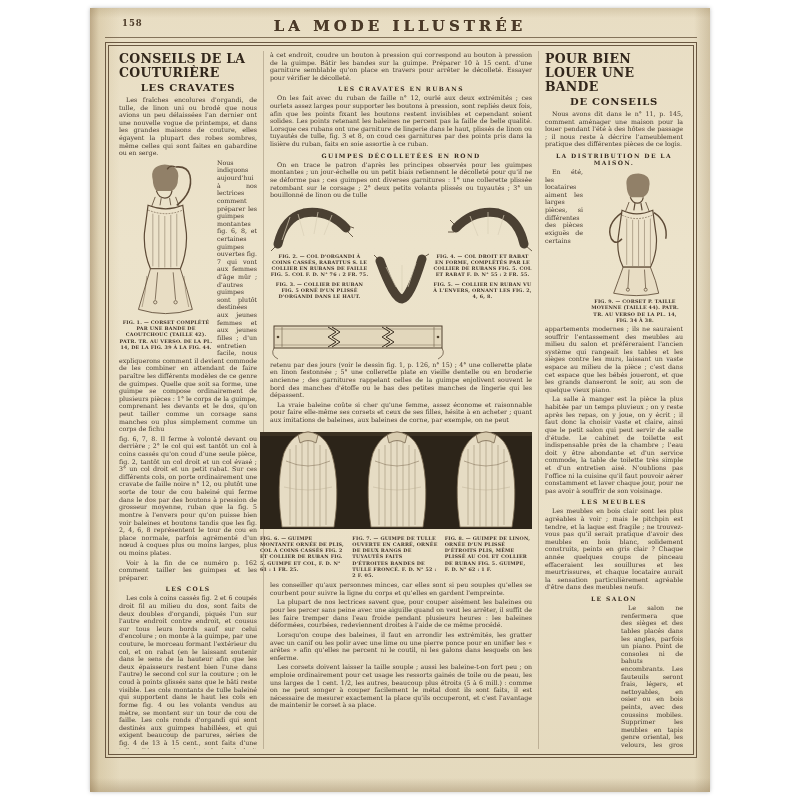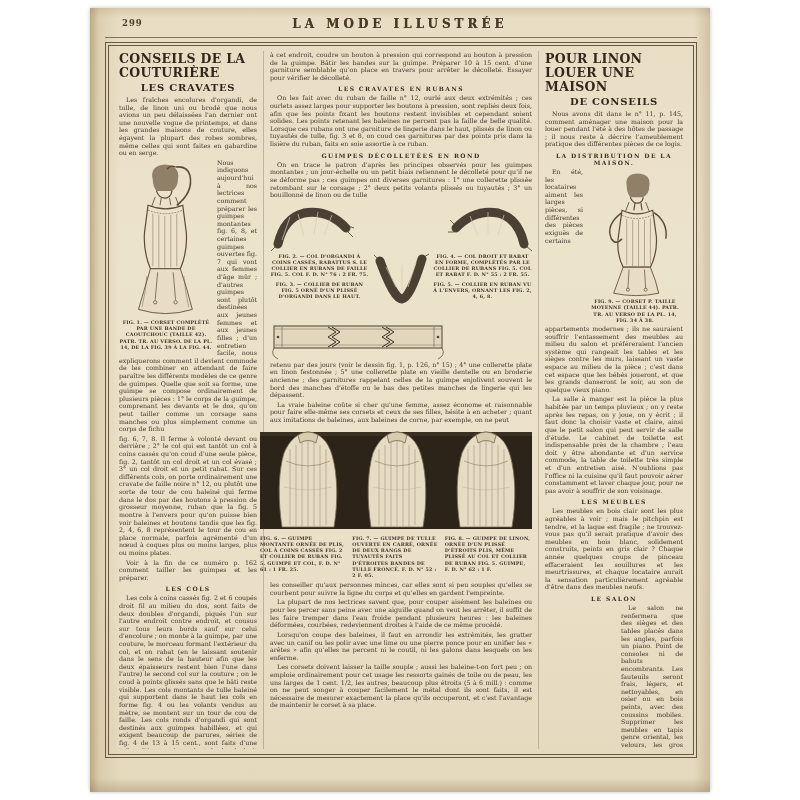--- a/index.html
+++ b/index.html
@@ -7,21 +7,21 @@
   .scan{position:absolute;left:90px;top:8px;width:620px;height:784px;
     background:
       linear-gradient(90deg, rgba(146,118,76,.50) 0px, rgba(190,168,122,.28) 9px, rgba(0,0,0,0) 30px),
       linear-gradient(270deg, rgba(150,126,84,.30) 0px, rgba(0,0,0,0) 16px),
       linear-gradient(180deg, rgba(150,126,84,.22) 0px, rgba(0,0,0,0) 10px),
       linear-gradient(0deg, rgba(122,96,60,.30) 0px, rgba(0,0,0,0) 14px),
       linear-gradient(180deg,#e8ddc3 0%,#ece3cb 30%,#eae0c7 70%,#e4d9bd 100%);
     box-shadow:0 0 4px rgba(0,0,0,.25);
     color:#3f332a;}
   .pagenum{position:absolute;left:32px;top:10px;font-size:8.5px;font-weight:bold;color:#4c3b28;letter-spacing:1px;}
-  .masthead{position:absolute;left:0;top:9px;width:100%;text-align:center;font-size:12px;font-weight:bold;letter-spacing:4px;color:#4a3928;text-shadow:0 0 .5px #6a573c;}
+  .masthead{position:absolute;left:0;top:9px;width:100%;text-align:center;font-size:15px;font-weight:bold;letter-spacing:4px;color:#4a3928;text-shadow:0 0 .5px #6a573c;}
   .toprule{position:absolute;left:15px;right:13px;top:29px;height:1px;background:#6a5740;opacity:.8;}
   .frame{position:absolute;left:15px;right:13px;top:34px;bottom:34px;border:1.6px solid #6a5740;}
   .frame::before{content:"";position:absolute;inset:2px;border:.8px solid #6a5740;pointer-events:none;}
   .cols{position:absolute;inset:3px;display:flex;padding:5px 4px;box-sizing:border-box;}
   .col{flex:1 1 0;padding:0 6px;overflow:hidden;position:relative;}
   .col.mid{overflow:visible;}
   .col + .col{border-left:1px solid rgba(96,76,52,.30);}
   .h1{font-size:12.5px;font-weight:bold;letter-spacing:.3px;margin:1px 0 0;color:#32271c;line-height:1.12;}
   .h2{font-size:10px;font-weight:bold;text-align:center;letter-spacing:.8px;margin:2px 0 3px;color:#32271c;}
   .sh{font-size:6px;font-weight:bold;text-align:center;letter-spacing:1.4px;margin:4px 0 2px;color:#3a2e22;}
@@ -39,21 +39,21 @@
   .wide-caps{display:flex;gap:5px;width:272px;margin-left:-10px;position:relative;z-index:3;margin-bottom:3px;}
   .wide-caps .cap{flex:1;text-align:left;}
   .intrude{float:left;width:72px;height:150px;margin:0 4px 2px 0;}
   svg{display:block;}
   .clear{clear:both;}
 </style>
 </head>
 <body>
 
 <div class="scan">
-  <div class="pagenum">299</div>
+  <div class="pagenum">158</div>
   <div class="masthead">LA MODE ILLUSTRÉE</div>
   <div class="toprule"></div>
 
   <div class="frame">
     <div class="cols">
 
       <div class="col">
         <div class="h1">CONSEILS DE LA COUTURIÈRE</div>
         <div class="h2">LES CRAVATES</div>
         <p class="t">Les fraîches encolures d'organdi, de tulle, de linon uni ou brodé que nous avions un peu délaissées l'an dernier ont une nouvelle vogue de printemps, et dans les grandes maisons de couture, elles égayent la plupart des robes sombres, même celles qui sont faites en gabardine ou en serge.</p>
@@ -163,21 +163,21 @@
           <div class="cap">FIG. 8. — GUIMPE DE LINON, ORNÉE D'UN PLISSÉ D'ÉTROITS PLIS, MÊME PLISSÉ AU COL ET COLLIER DE RUBAN FIG. 5. GUIMPE, F. D. N° 62 : 1 F.</div>
         </div>
 
         <p class="t noind">les conseiller qu'aux personnes minces, car elles sont si peu souples qu'elles se courbent pour suivre la ligne du corps et qu'elles en gardent l'empreinte.</p>
         <p class="t">La plupart de nos lectrices savent que, pour couper aisément les baleines ou pour les percer sans peine avec une aiguille quand on veut les arrêter, il suffit de les faire tremper dans l'eau froide pendant plusieurs heures : les baleines déformées, courbées, redeviennent droites à l'aide de ce même procédé.</p>
         <p class="t">Lorsqu'on coupe des baleines, il faut en arrondir les extrémités, les gratter avec un canif ou les polir avec une lime ou une pierre ponce pour en unifier les « arêtes » afin qu'elles ne percent ni le coutil, ni les galons dans lesquels on les enferme.</p>
         <p class="t">Les corsets doivent laisser la taille souple ; aussi les baleine-t-on fort peu ; on emploie ordinairement pour cet usage les ressorts gainés de toile ou de peau, les uns larges de 1 cent. 1/2, les autres, beaucoup plus étroits (5 à 6 mill.) : comme on ne peut songer à couper facilement le métal dont ils sont faits, il est nécessaire de mesurer exactement la place qu'ils occuperont, et c'est l'avantage de maintenir le corset à sa place.</p>
       </div>
 
       <div class="col">
-        <div class="h1">POUR LINON LOUER UNE MAISON</div>
+        <div class="h1">POUR BIEN LOUER UNE BANDE</div>
         <div class="h2">DE CONSEILS</div>
         <p class="t">Nous avons dit dans le n° 11, p. 145, comment aménager une maison pour la louer pendant l'été à des hôtes de passage ; il nous reste à décrire l'ameublement pratique des différentes pièces de ce logis.</p>
         <div class="sh">LA DISTRIBUTION DE LA MAISON.</div>
 
         <figure class="fig9wrap">
           <svg width="96" height="128" viewBox="0 0 80 108">
             <g stroke="#5d4a36" fill="none" stroke-width="1">
               <path d="M33,14 Q31,3 43,3 Q54,4 52,14 Q52,20 47,23 L36,23 Q33,19 33,14 Z" fill="#6b573f" opacity=".7" stroke="none"></path>
               <path d="M36,23 Q38,28 42,28 Q46,28 47,23"></path>
               <path d="M40,28 L39,34 M45,28 L46,34"></path>

